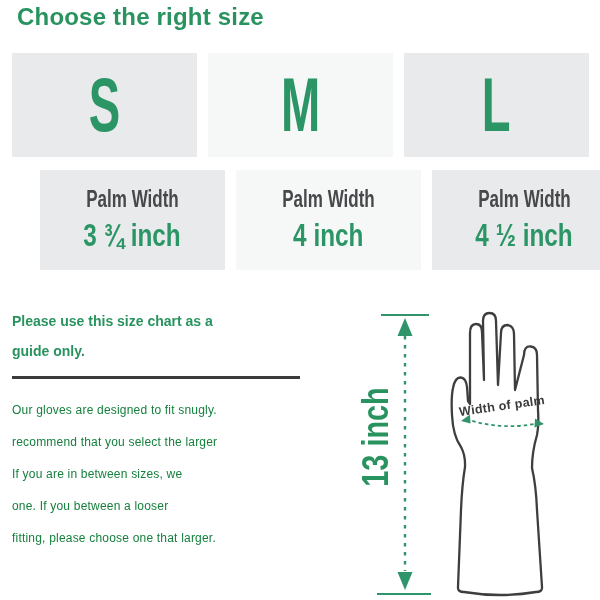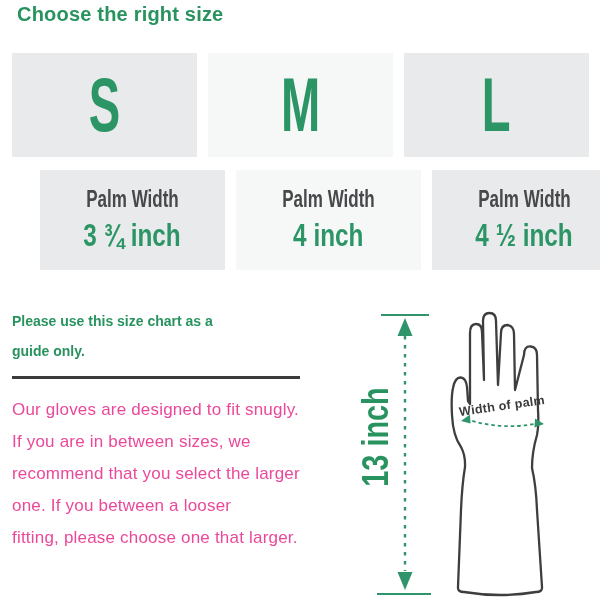--- a/index.html
+++ b/index.html
@@ -3,21 +3,21 @@
 <meta charset="utf-8">
 <style>
   html,body{margin:0;padding:0;}
   body{
     width:600px;height:600px;position:relative;background:#ffffff;
     font-family:"Liberation Sans", sans-serif;overflow:hidden;
   }
   .abs{position:absolute;}
   
   .page-title{
-    left:17px;top:3px;font-size:20px;font-weight:bold;color:#28935e;
+    left:17px;top:3px;font-size:24px;font-weight:bold;color:#28935e;
     letter-spacing:0.2px;
   }
   
   .size-box{
     top:53px;height:104px;width:185px;
     display:flex;align-items:center;justify-content:center;
   }
   .size-box .letter{
     font-size:76px;font-weight:bold;color:#2b9566;line-height:1;
     transform:scaleX(0.62);
@@ -42,21 +42,21 @@
   }
   
   .guide-heading{
     left:12px;top:306px;font-size:14px;font-weight:bold;color:#28935e;
     line-height:30px;
   }
   .divider{
     left:12px;top:376px;width:288px;height:3px;background:#3a3b3d;
   }
   .guide-paragraph{
-    left:12px;top:394px;font-size:17px;color:#ec4899;line-height:32px;
+    left:12px;top:394px;font-size:12px;color:#15803d;line-height:32px;
     letter-spacing:0.2px;
   }
   svg text{font-family:"Liberation Sans", sans-serif;}
 </style>
 </head>
 <body>
 
 <div class="abs page-title">Choose the right size</div>
 
 <div class="abs size-box col0 bg-gray">
@@ -84,22 +84,22 @@
 
 <div class="abs guide-heading">
   <div>Please use this size chart as a</div>
   <div>guide only.</div>
 </div>
 
 <div class="abs divider"></div>
 
 <div class="abs guide-paragraph">
   <div>Our gloves are designed to fit snugly.</div>
+  <div>recommend that you select the larger</div>
   <div>If you are in between sizes, we</div>
-  <div>recommend that you select the larger</div>
   <div>one. If you between a looser</div>
   <div>fitting, please choose one that larger.</div>
 </div>
 
 <svg class="abs" style="left:360px;top:300px;" width="240" height="300" viewBox="0 0 240 300">
 
   <g>
     <line x1="21" y1="15" x2="69" y2="15" stroke="#2f9469" stroke-width="2"></line>
     <polygon points="45,18 37.5,36 52.5,36" fill="#2f9469"></polygon>
     <line x1="45" y1="36" x2="45" y2="271" stroke="#2f9469" stroke-width="2.4" stroke-dasharray="3.5 5.5"></line>

